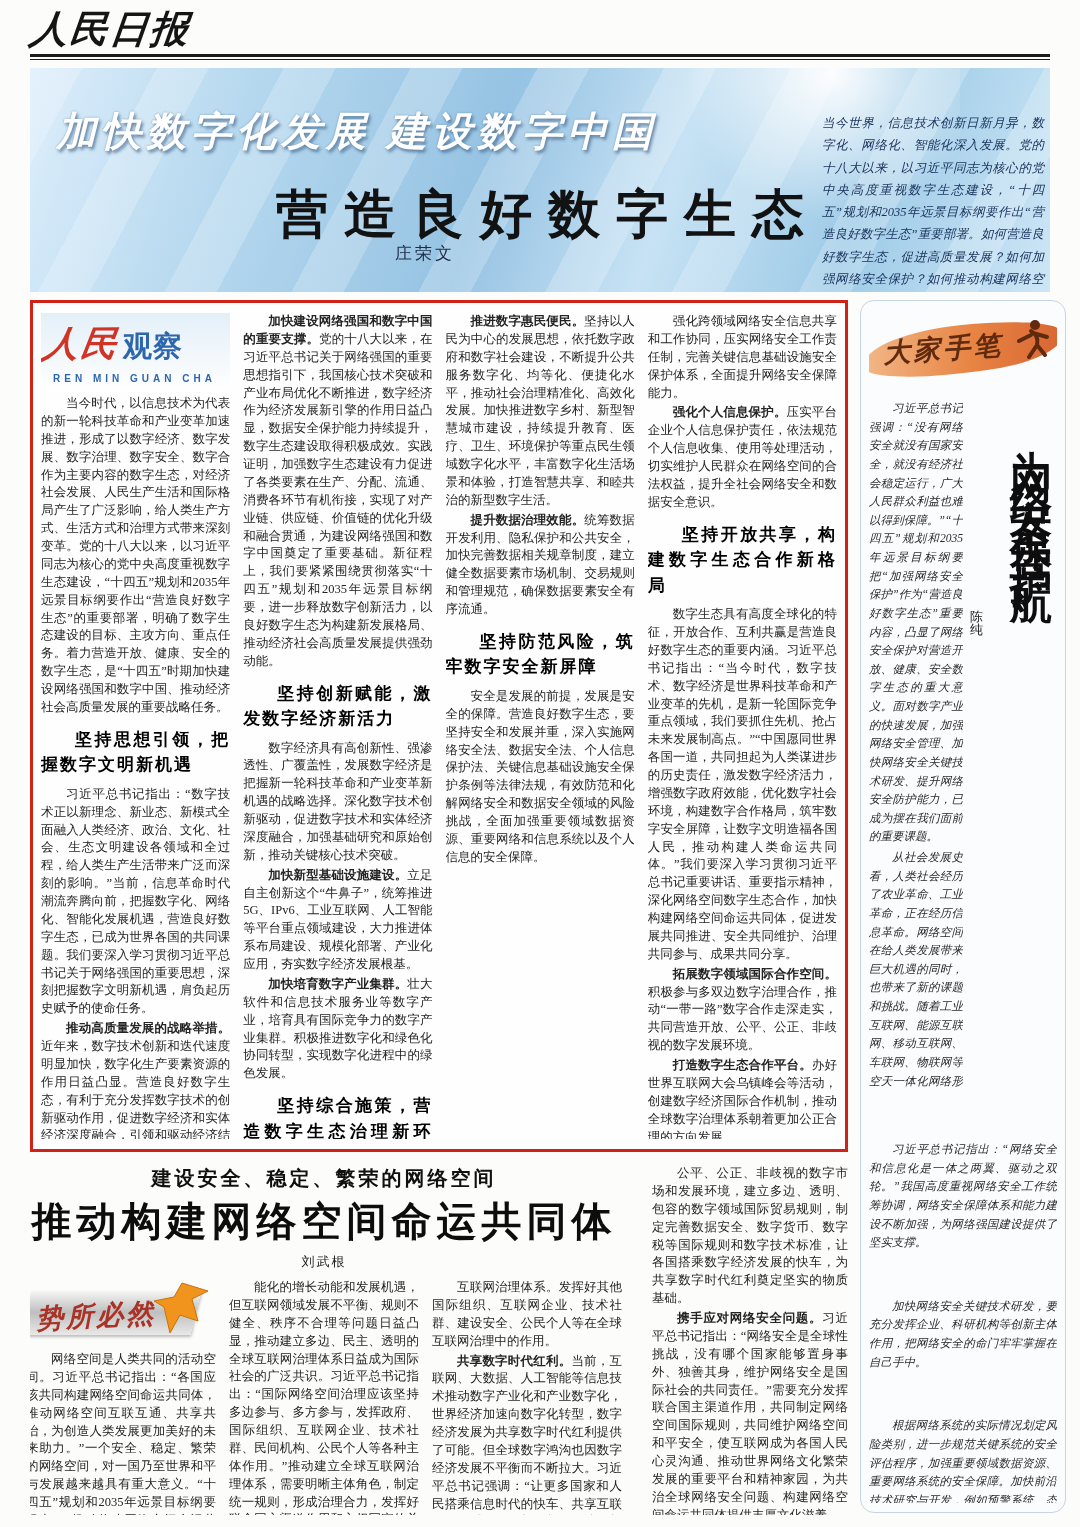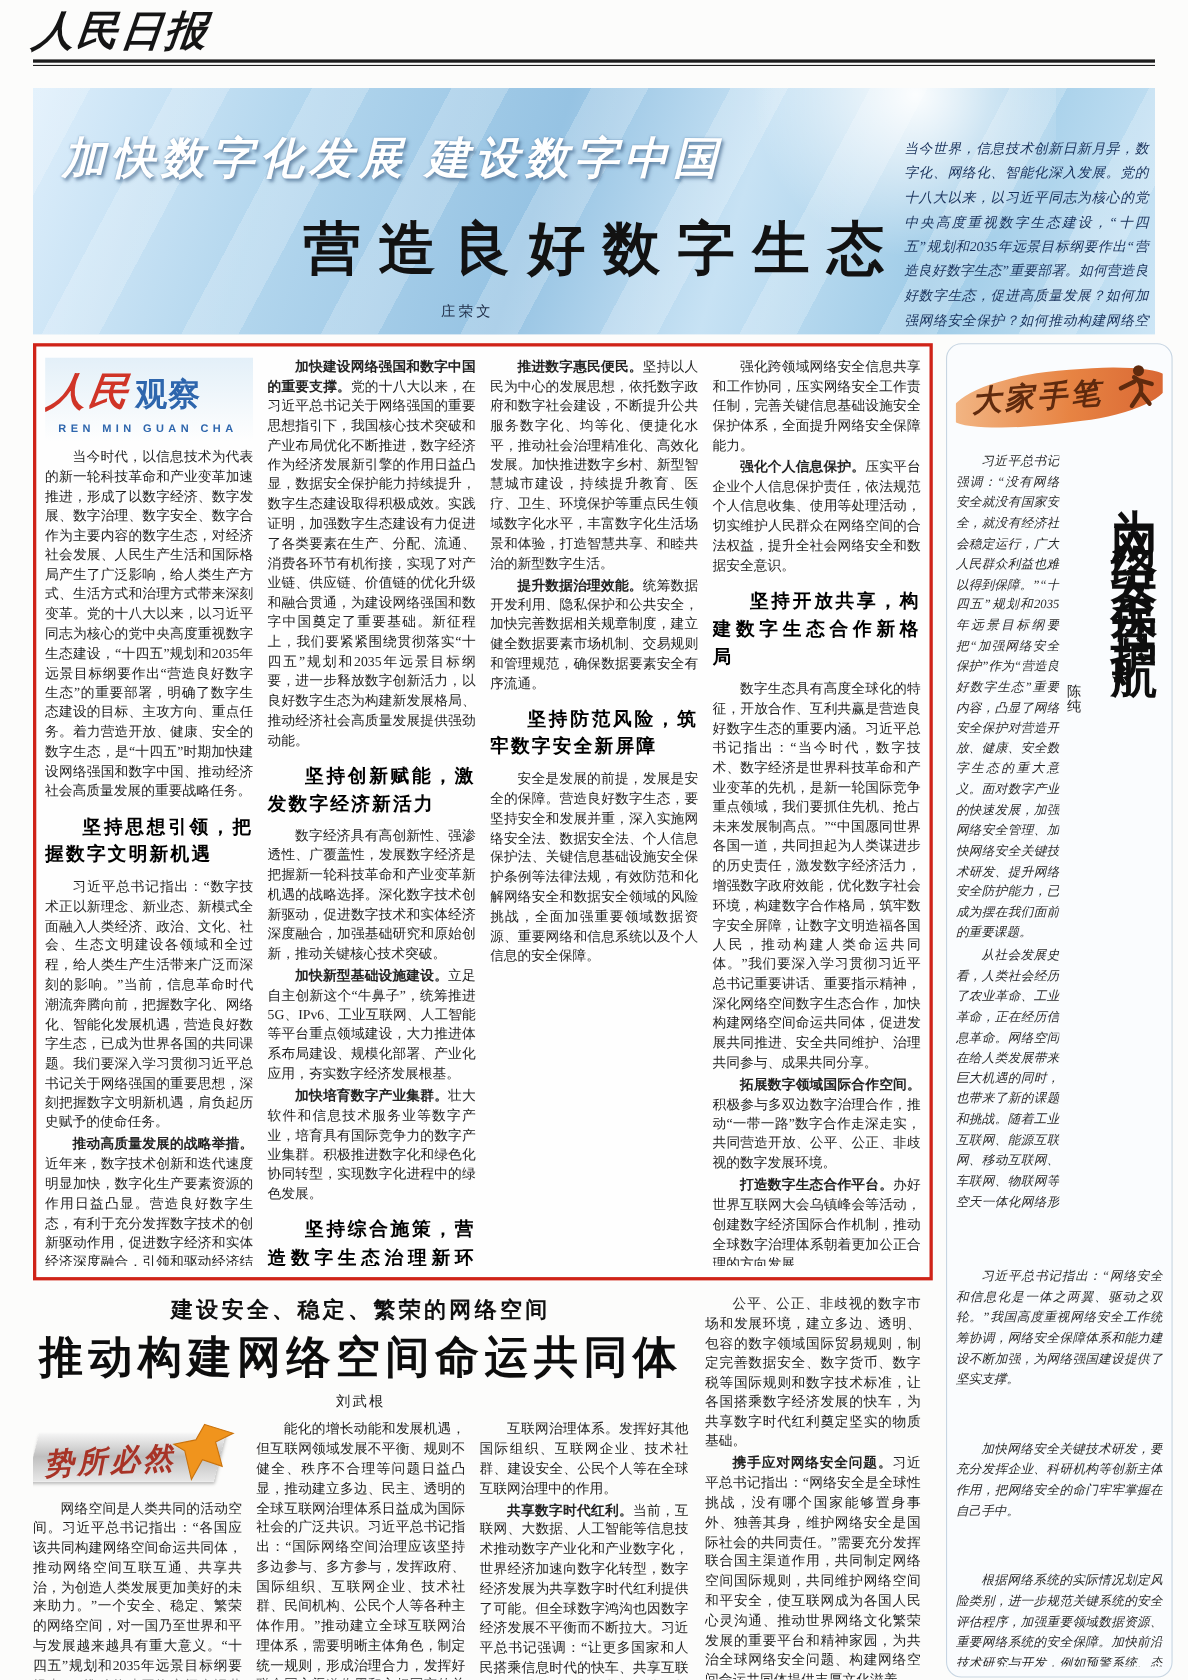--- a/index.html
+++ b/index.html
@@ -14,34 +14,34 @@
     padding:10px 34px 4px 30px; }
   .paper-name { font-size:38px; font-weight:900; font-style:italic;
     transform:skewX(-6deg); letter-spacing:2px; color:#151515; line-height:1; }
   .mast-right { display:flex; align-items:flex-end; gap:14px; }
   .mast-date { font-size:13px; font-weight:bold; color:#222; padding-bottom:5px; letter-spacing:1px; }
   .mast-page { font-size:34px; font-weight:900; color:#111;
     font-family:"Liberation Sans",sans-serif; letter-spacing:4px; line-height:1;
     padding-right:10px; border-right:3px solid #222; }
   .mast-rule { margin:2px 30px 0 30px; border-top:3px solid #1d1d1d; border-bottom:1px solid #1d1d1d; height:6px; }
   
-  .banner { position:relative; margin:20px 30px 0 30px; height:224px; overflow:hidden;
+  .banner { position:relative; margin:8px 30px 0 30px; height:224px; overflow:hidden;
     background:linear-gradient(108deg,#ddeefb 0%,#b4d7ee 22%,#96c3e3 45%,#c7e2f4 62%,#9ecbe7 80%,#cde6f6 100%); }
   .banner::before { content:""; position:absolute; inset:0;
     background:repeating-linear-gradient(118deg, rgba(255,255,255,.22) 0 46px, rgba(255,255,255,0) 46px 112px); }
   .banner::after { content:""; position:absolute; right:90px; top:-60px; width:320px; height:220px;
     background:radial-gradient(circle at 60% 30%, rgba(255,255,255,.95), rgba(255,255,255,0) 60%); }
   .slogan { position:absolute; left:26px; top:36px; z-index:2;
     font-family:"Liberation Sans","DejaVu Sans",sans-serif;
     font-size:40px; font-weight:900; font-style:italic; color:#ffffff; letter-spacing:5px;
     text-shadow:2px 3px 3px rgba(64,96,134,.6), 0 0 2px rgba(90,130,170,.8); }
   .main-headline { position:absolute; left:0; top:112px; width:790px; z-index:2;
     text-align:right; font-size:52px; font-weight:900; letter-spacing:16px; color:#121212; }
-  .main-byline { position:absolute; left:0; top:194px; width:790px; z-index:2;
-    text-align:center; font-size:13px; color:#1d2b45; letter-spacing:3px; }
+  .main-byline { position:absolute; left:0; top:174px; width:790px; z-index:2;
+    text-align:center; font-size:17px; color:#1d2b45; letter-spacing:3px; }
   .editor-note { position:absolute; right:6px; top:44px; width:222px; z-index:2;
     font-size:12.5px; line-height:1.78; font-style:italic; color:#17305a; text-align:justify; }
   
   .content-row { display:flex; margin:8px 14px 0 30px; gap:12px; }
   .left-main { width:818px; }
   
   .redbox { border:3px solid #cf2318; padding:10px 8px; height:852px; overflow:hidden;
     display:flex; gap:13px; background:#fefefe; }
   .col { flex:1; overflow:hidden; font-size:12.5px; line-height:1.43; text-align:justify; color:#242424; }
   .para { text-indent:2em; margin-bottom:2px; }
@@ -54,21 +54,21 @@
   .pmo-logo { height:76px; margin-bottom:6px; padding:6px 2px 0 2px;
     background:linear-gradient(180deg, rgba(205,228,244,.55), rgba(255,255,255,0)); }
   .pmo-line { display:flex; align-items:baseline; }
   .pmo-cn-red { font-size:36px; font-weight:900; font-style:italic; color:#d03427;
     transform:skewX(-8deg); letter-spacing:2px; }
   .pmo-cn-blue { font-size:29px; font-weight:900; color:#2e66ad;
     font-family:"Liberation Sans",sans-serif; letter-spacing:1px; margin-left:4px; }
   .pmo-en { font-size:10px; font-weight:bold; color:#2e66ad; letter-spacing:4px;
     font-family:"Liberation Sans",sans-serif; margin:2px 0 10px 10px; }
   
-  .bottom-sec { margin-top:9px; height:354px; overflow:hidden; display:flex; gap:15px; }
+  .bottom-sec { margin-top:9px; height:354px; overflow:hidden; display:flex; gap:30px;justify-content:flex-end; }
   .bottom-left { width:596px; flex:none; }
   .kicker { text-align:center; font-size:20px; font-weight:800; letter-spacing:3px;
     font-family:"Liberation Sans",sans-serif; margin:4px 0 2px; color:#101010; }
   .bottom-headline { text-align:center; font-size:40px; font-weight:900; letter-spacing:5px;
     margin:2px 0 4px; color:#0d0d0d; }
   .bottom-byline { text-align:center; font-size:13px; letter-spacing:2px; margin-bottom:8px; color:#222; }
   .bottom-cols { display:flex; gap:13px; height:238px; overflow:hidden; }
   .bcol { flex:1; overflow:hidden; font-size:12.5px; line-height:1.43; text-align:justify; color:#242424; }
   .bcol4 { width:196px; flex:none; overflow:hidden; font-size:12.5px; line-height:1.43;
     text-align:justify; color:#242424; padding-top:4px; }

